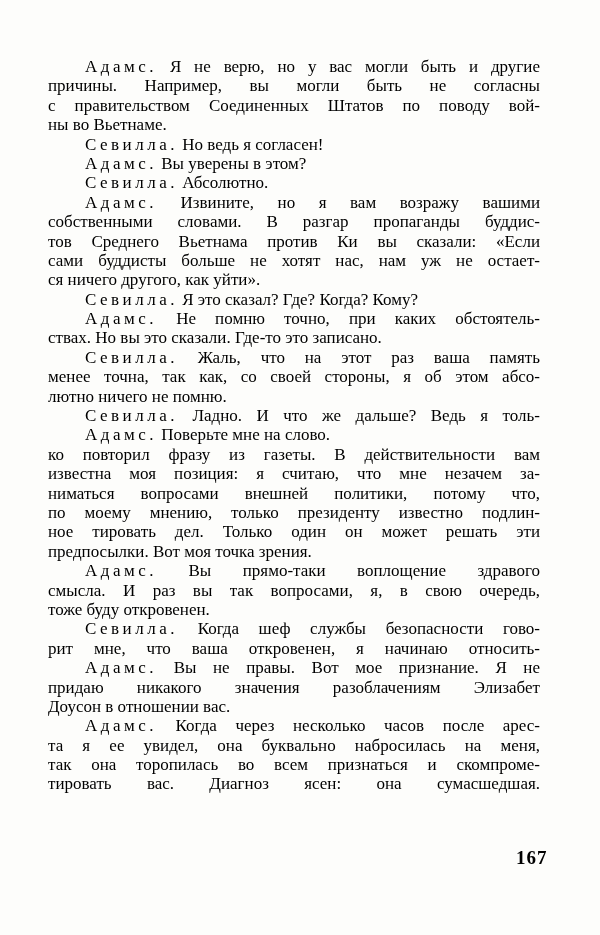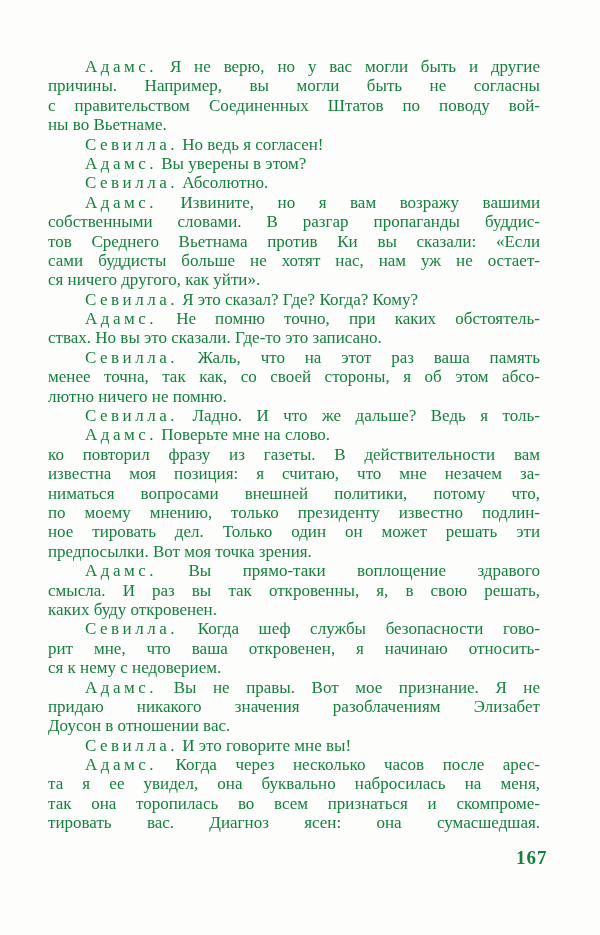--- a/index.html
+++ b/index.html
@@ -51,21 +51,21 @@
     width: 34px;
     font-weight: bold;
     font-size: 19px;
     letter-spacing: 1px;
     text-align: left;
   }
 </style>
 </head>
 <body>
 
-<div class="page" style="background: rgb(253, 253, 251); color: #15803d;">
+<div class="page" style="background: rgb(253, 253, 251); color: #000000;">
   <div class="text-block">
       <div class="text-line indent justify"><span class="speaker">Адамс.</span> <span>Я не верю, но у вас могли быть и другие</span></div>
       <div class="text-line justify"><span>причины. Например, вы могли быть не согласны</span></div>
       <div class="text-line justify"><span>с правительством Соединенных Штатов по поводу вой-</span></div>
       <div class="text-line"><span>ны во Вьетнаме.</span></div>
       <div class="text-line indent"><span class="speaker">Севилла.</span> <span>Но ведь я согласен!</span></div>
       <div class="text-line indent"><span class="speaker">Адамс.</span> <span>Вы уверены в этом?</span></div>
       <div class="text-line indent"><span class="speaker">Севилла.</span> <span>Абсолютно.</span></div>
       <div class="text-line indent justify"><span class="speaker">Адамс.</span> <span>Извините, но я вам возражу вашими</span></div>
       <div class="text-line justify"><span>собственными словами. В разгар пропаганды буддис-</span></div>
@@ -80,28 +80,26 @@
       <div class="text-line"><span>лютно ничего не помню.</span></div>
       <div class="text-line indent justify"><span class="speaker">Севилла.</span> <span>Ладно. И что же дальше? Ведь я толь-</span></div>
       <div class="text-line indent"><span class="speaker">Адамс.</span> <span>Поверьте мне на слово.</span></div>
       <div class="text-line justify"><span>ко повторил фразу из газеты. В действительности вам</span></div>
       <div class="text-line justify"><span>известна моя позиция: я считаю, что мне незачем за-</span></div>
       <div class="text-line justify"><span>ниматься вопросами внешней политики, потому что,</span></div>
       <div class="text-line justify"><span>по моему мнению, только президенту известно подлин-</span></div>
       <div class="text-line justify"><span>ное тировать дел. Только один он может решать эти</span></div>
       <div class="text-line"><span>предпосылки. Вот моя точка зрения.</span></div>
       <div class="text-line indent justify"><span class="speaker">Адамс.</span> <span>Вы прямо-таки воплощение здравого</span></div>
-      <div class="text-line justify"><span>смысла. И раз вы так откровенны, я, в свою решать,</span></div>
-      <div class="text-line"><span>каких буду откровенен.</span></div>
+      <div class="text-line justify"><span>смысла. И раз вы так вопросами, я, в свою очередь,</span></div>
+      <div class="text-line"><span>тоже буду откровенен.</span></div>
       <div class="text-line indent justify"><span class="speaker">Севилла.</span> <span>Когда шеф службы безопасности гово-</span></div>
       <div class="text-line justify"><span>рит мне, что ваша откровенен, я начинаю относить-</span></div>
-      <div class="text-line"><span>ся к нему с недоверием.</span></div>
       <div class="text-line indent justify"><span class="speaker">Адамс.</span> <span>Вы не правы. Вот мое признание. Я не</span></div>
       <div class="text-line justify"><span>придаю никакого значения разоблачениям Элизабет</span></div>
       <div class="text-line"><span>Доусон в отношении вас.</span></div>
-      <div class="text-line indent"><span class="speaker">Севилла.</span> <span>И это говорите мне вы!</span></div>
       <div class="text-line indent justify"><span class="speaker">Адамс.</span> <span>Когда через несколько часов после арес-</span></div>
       <div class="text-line justify"><span>та я ее увидел, она буквально набросилась на меня,</span></div>
       <div class="text-line justify"><span>так она торопилась во всем признаться и скомпроме-</span></div>
       <div class="text-line justify"><span>тировать вас. Диагноз ясен: она сумасшедшая.</span></div>
     </div>
   <div class="page-number">167</div>
 </div>
 
 </body></html>

